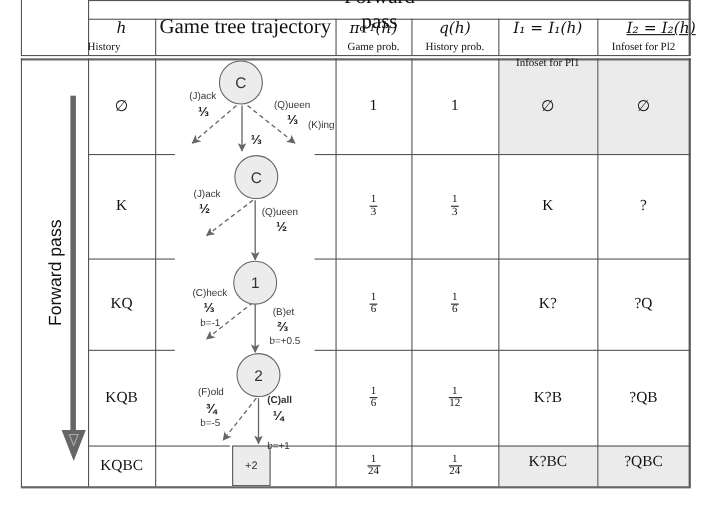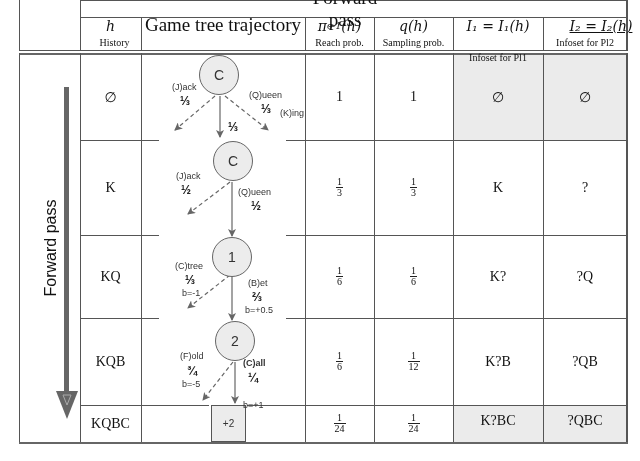--- a/index.html
+++ b/index.html
@@ -60,34 +60,34 @@
   <div class="line" style="left:286px; top:235px; width:342px; height:1px;"></div>
   <div class="line" style="left:80px; top:318px; width:79px; height:1px;"></div>
   <div class="line" style="left:286px; top:318px; width:342px; height:1px;"></div>
   <div class="line" style="left:80px; top:405px; width:129px; height:1px;"></div>
   <div class="line" style="left:247px; top:405px; width:381px; height:1px;"></div>
 </div>
 
 <div class="cell-text hdr-main" style="left:305px; top:0; width:80px; height:17px; justify-content:flex-start;">Forward pass</div>
 
 <div class="cell-text hdr-math" style="left:80px; top:17px; width:61px; height:18px;">h</div>
-<div class="cell-text hdr-sub" style="left:84px; top:35px; width:61px; height:15px;">History</div>
+<div class="cell-text hdr-sub" style="left:64px; top:35px; width:61px; height:15px;">History</div>
 
 <div class="cell-text hdr-main" style="left:141px; top:16px; width:164px; height:18px;">Game tree trajectory</div>
 
 <div class="cell-text hdr-math" style="left:305px; top:17px; width:69px; height:18px;">
   <span>π</span>
     <sup style="font-size:9px;">σ</sup>
     <sub style="font-size:9px; margin-left:-5px;">−1</sub>
     <span>(h)</span>
 </div>
-<div class="cell-text hdr-sub" style="left:305px; top:35px; width:69px; height:15px;">Reach prob.</div>
+<div class="cell-text hdr-sub" style="left:305px; top:35px; width:69px; height:15px;">Game prob.</div>
 
 <div class="cell-text hdr-math" style="left:374px; top:17px; width:79px; height:18px;">q(h)</div>
-<div class="cell-text hdr-sub" style="left:374px; top:35px; width:79px; height:15px;">Sampling prob.</div>
+<div class="cell-text hdr-sub" style="left:374px; top:35px; width:79px; height:15px;">History prob.</div>
 
 <div class="cell-text hdr-math" style="left:453px; top:17px; width:90px; height:18px;text-align:center;">I₁ = I₁(h)</div>
 <div class="cell-text hdr-sub" style="left:453px; top:50px; width:90px; height:15px;">Infoset for Pl1</div>
 
 <div class="cell-text hdr-math" style="left:559px; top:17px; width:84px; height:18px;text-decoration:underline;">I₂ = I₂(h)</div>
 <div class="cell-text hdr-sub" style="left:543px; top:35px; width:84px; height:15px;">Infoset for Pl2</div>
 
 <div>
   <div class="abs" style="left:64px; top:87px; width:5px; height:308px; background:#666;"></div>
   <svg class="abs" style="left:55px; top:390px;" width="24" height="30" viewBox="0 0 24 30">
@@ -209,21 +209,21 @@
 <div class="lbl" style="left:236px; top:108px;padding-left:44px;">(K)ing</div>
 <div class="pr" style="left:228px; top:120px;">⅓</div>
 <div class="lbl" style="left:249px; top:90px;">(Q)ueen</div>
 <div class="pr" style="left:261px; top:102px;">⅓</div>
 
 <div class="lbl" style="left:176px; top:171px;">(J)ack</div>
 <div class="pr" style="left:181px; top:183px;">½</div>
 <div class="lbl" style="left:238px; top:187px;">(Q)ueen</div>
 <div class="pr" style="left:251px; top:199px;">½</div>
 
-<div class="lbl" style="left:175px; top:261px;">(C)tree</div>
+<div class="lbl" style="left:175px; top:261px;">(C)heck</div>
 <div class="pr" style="left:185px; top:273px;">⅓</div>
 <div class="lbl" style="left:182px; top:288px;">b=-1</div>
 <div class="lbl" style="left:248px; top:278px;">(B)et</div>
 <div class="pr" style="left:252px; top:290px;">⅔</div>
 <div class="lbl" style="left:245px; top:305px;">b=+0.5</div>
 
 <div class="lbl" style="left:180px; top:351px;">(F)old</div>
 <div class="pr" style="left:187px; top:364px;">¾</div>
 <div class="lbl" style="left:182px; top:379px;">b=-5</div>
 <div class="lbl" style="left:243px; top:358px;font-weight:bold;">(C)all</div>

